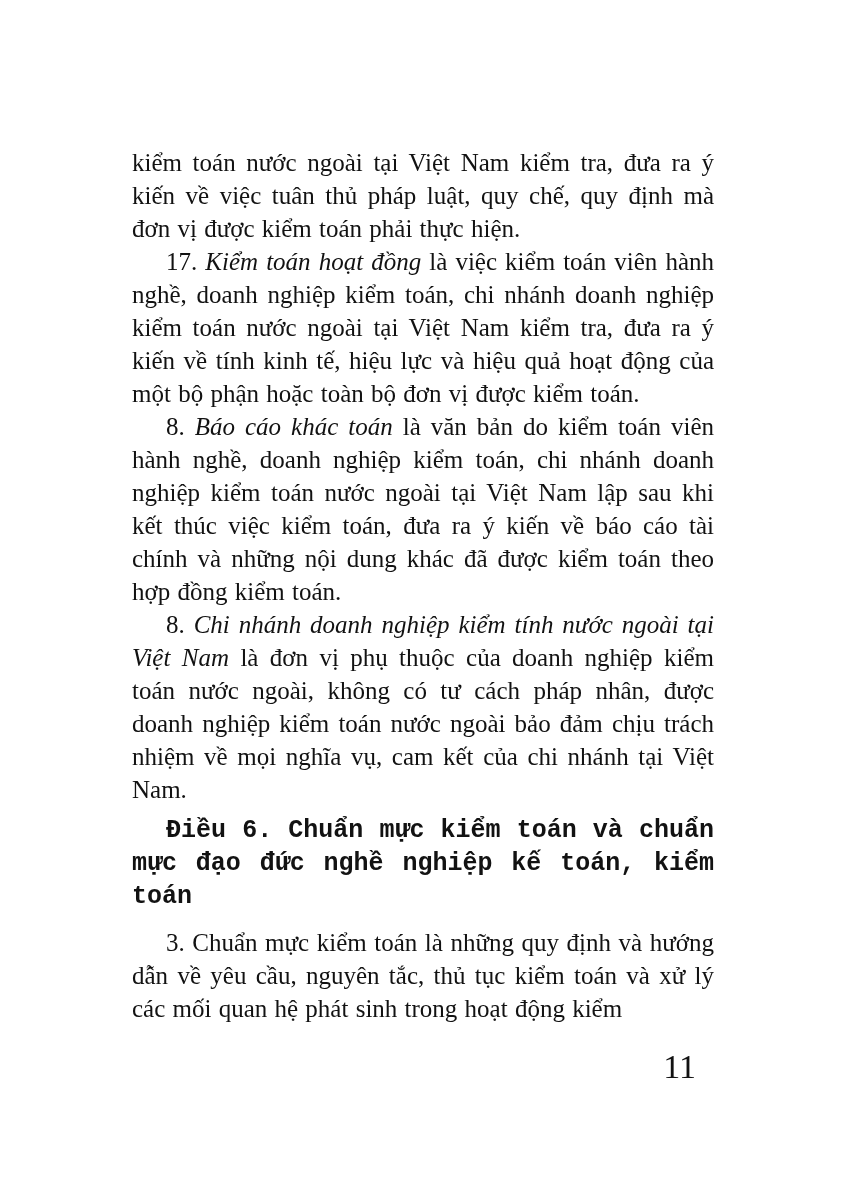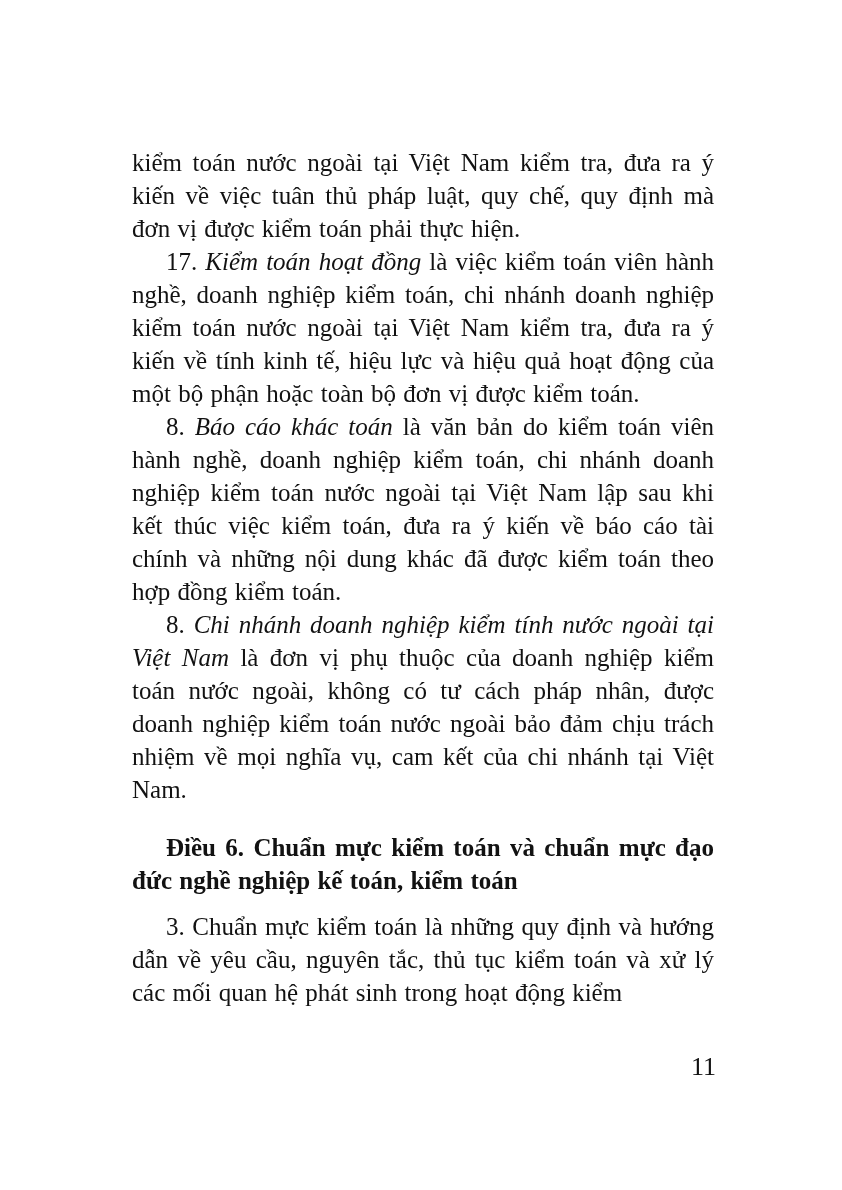--- a/index.html
+++ b/index.html
@@ -28,31 +28,32 @@
     line-height: 33px;
     text-align: justify;
     text-indent: 34px;
     word-spacing: 1px;
   }
   .content p.no-indent {
     text-indent: 0;
   }
   .content p.heading {
     font-weight: bold;
-    margin-top: 25px;
+    margin-top: 8px;
     margin-bottom: 13px;
+    font-family: Liberation Mono, monospace;
   }
   .content .italic {
     font-style: italic;
   }
   .page-number {
     position: absolute;
     top: 1050px;
-    right: 126px;
-    font-size: 26px;
+    right: 146px;
+    font-size: 34px;
     line-height: 34px;
     color: #121212;
   }
 </style>
 </head>
 <body>
 
 <div class="page">
   <div class="content">
       <p class="no-indent"><span>kiểm toán nước ngoài tại Việt Nam kiểm tra, đưa ra ý kiến về việc tuân thủ pháp luật, quy chế, quy định mà đơn vị được kiểm toán phải thực hiện.</span></p>

